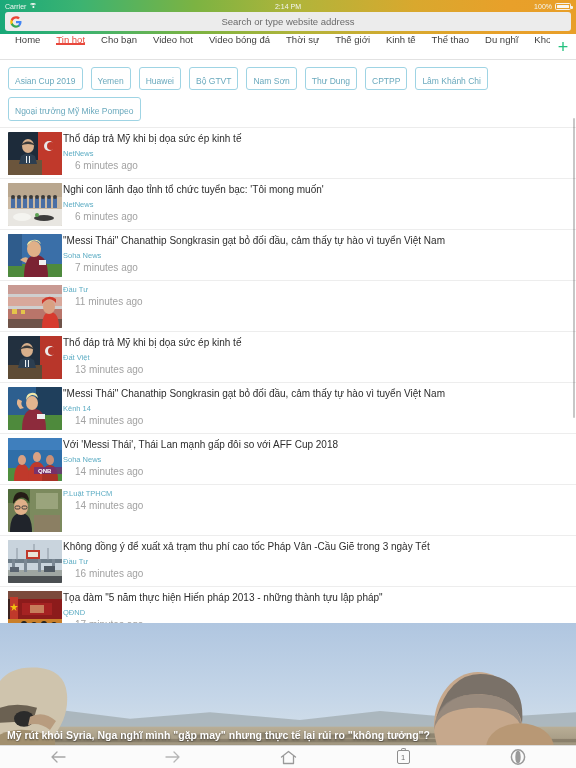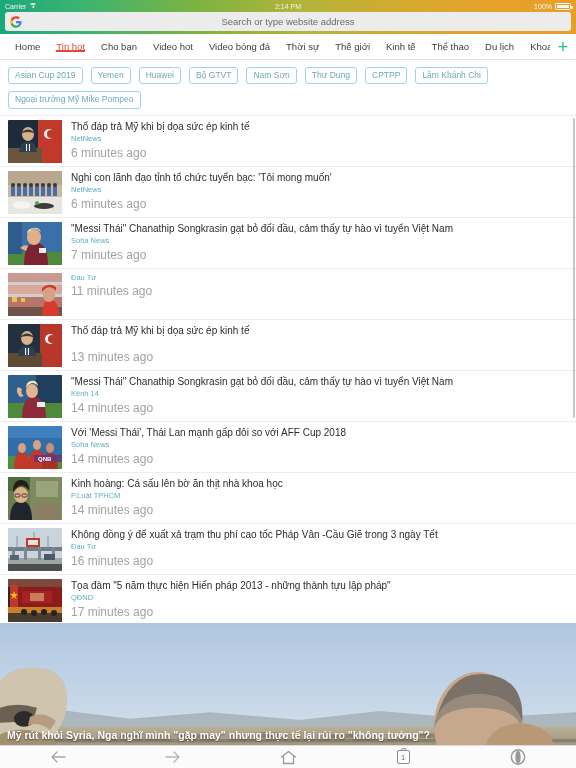--- a/index.html
+++ b/index.html
@@ -59,21 +59,21 @@
   .url-placeholder {
     position: absolute; left: 0; right: 0; text-align: center;
     font-size: 9.5px; color: #6b6b6b;
   }
 
   
   .navtabs {
     height: 26px; background: #fff; display: flex; align-items: stretch;
     border-bottom: 1px solid #e2e2e2; position: relative;
   }
-  .navtabs-scroll { display: flex; align-items: center; flex: 1; overflow: hidden; padding-left: 7px; }
+  .navtabs-scroll { display: flex; align-items: flex-start; flex: 1; overflow: hidden; padding-left: 7px; }
   .navtab {
     display: flex; align-items: center; padding: 0 8px;
     font-size: 9.5px; color: #3d3d3d; white-space: nowrap; position: relative;
   }
   .navtab.active { color: #e8483c; }
   .navtab.active::after {
     content: ""; position: absolute; bottom: 0; left: 8px; right: 8px;
     height: 2px; background: #e8483c;
   }
   .navtab-divider { width:1px; align-self:center; height: 12px; background:#d8d8d8; margin: 0 3px;}
@@ -84,46 +84,46 @@
   }
 
   
   .chips {
     padding: 7px 8px 6px 8px; background: #fff;
     display: flex; flex-wrap: wrap; gap: 7px 8px;
     border-bottom: 1px solid #ececec;
   }
   .chip {
     border: 1px solid #9fd4e4; border-radius: 3px;
-    color: #6aa9bd; font-size: 8.5px; padding: 3px 6px 3px 6px;
+    color: #6aa9bd; font-size: 8.5px; padding: 9px 6px 3px 6px;
     background: #fff; white-space: nowrap; line-height: 1.1;
   }
 
   
   .newslist { background: #fff; }
   .news-row {
     display: flex; height: 51px; border-bottom: 1px solid #ededed;
     padding: 4px 0 4px 8px; align-items: stretch;
   }
   .thumb {
     width: 54px; height: 43px; flex: none; border-radius: 1px;
     overflow: hidden; position: relative; background: #cfcfcf;
   }
   .thumb svg { display: block; width: 100%; height: 100%; }
   .news-body {
-    flex: 1; padding-left: 9px; padding-right: 8px;
+    flex: 1; padding-left: 1px; padding-right: 8px;
     display: flex; flex-direction: column; justify-content: space-between;
   }
   .news-title {
     font-size: 10px; color: #2c2c2c; line-height: 1.25; padding-top: 1px;
     overflow: hidden; white-space: nowrap; text-overflow: ellipsis;
   }
   .news-meta { padding-bottom: 1px; }
   .news-source { font-size: 7.5px; color: #5eadc4; line-height: 1.35; }
-  .news-time { font-size: 12px; color: #a2a2a2; line-height: 1.35; }
+  .news-time { font-size: 10px; color: #a2a2a2; line-height: 1.35; margin-left: 12px; }
 
   
   .featured {
     position: absolute; left: 0; right: 0; top: 623px; height: 136px;
     overflow: hidden; background: #b9cde4;
   }
   .featured svg { position:absolute; inset: 0; width: 100%; height: 100%; }
   .feat-text { position: absolute; left: 7px; bottom: 2px; right: 7px; }
   .feat-title {
     font-size: 10.5px; color: #ffffff; font-weight: bold;
@@ -195,21 +195,21 @@
   <div class="navtabs-scroll">
     <div class="navtab">Home</div>
     <div class="navtab active">Tin hot</div>
     <div class="navtab">Cho bạn</div>
     <div class="navtab">Video hot</div>
     <div class="navtab">Video bóng đá</div>
     <div class="navtab">Thời sự</div>
     <div class="navtab">Thế giới</div>
     <div class="navtab">Kinh tế</div>
     <div class="navtab">Thể thao</div>
-    <div class="navtab">Du lịch</div>
+    <div class="navtab">Du nghĩ</div>
     <div class="navtab">Khoa học</div>
     <div class="navtab-divider"></div>
   </div>
   <div class="plus-btn">
     <span>+</span>
   </div>
 </div>
 
 <div class="chips">
   <div class="chip">Asian Cup 2019</div>
@@ -349,20 +349,21 @@
         <ellipse cx="19" cy="14" rx="6" ry="7" fill="#d9b08c"></ellipse>
         <path d="M12 24 q7 -5 14 0 l2 8 h-18z" fill="#2c3e50"></path>
         <rect x="17" y="24" width="4" height="7" fill="#ecf0f1"></rect>
         <rect x="18" y="24" width="2" height="8" fill="#3a5068"></rect>
         <path d="M11 14 q8 -9 16 0 q-8 -4 -16 0z" fill="#3a3a3a"></path>
       </svg>
     </div>
     <div class="news-body">
       <div class="news-title">Thổ đáp trả Mỹ khi bị dọa sức ép kinh tế</div>
       <div class="news-meta">
+        <div class="news-source">Đất Việt</div>
         <div class="news-time">13 minutes ago</div>
       </div>
     </div>
   </div>
 
   <div class="news-row">
     <div class="thumb">
       <svg viewBox="0 0 54 43" preserveAspectRatio="none">
         <rect width="54" height="43" fill="#2d5f8f"></rect>
         <rect y="28" width="54" height="15" fill="#4e8a3c"></rect>
@@ -417,21 +418,20 @@
         <rect x="26" y="26" width="26" height="17" fill="#8b7f63"></rect>
         <rect x="0" y="0" width="22" height="14" fill="#4f6b3a"></rect>
         <path d="M2 43 q0 -19 11 -19 q11 0 11 19z" fill="#20242b"></path>
         <ellipse cx="13" cy="18" rx="7" ry="8" fill="#e0b089"></ellipse>
         <path d="M5 15 q8 -12 16 -2 q0 -10 -8 -10 q-8 0 -8 12z" fill="#241c16"></path>
         <rect x="7" y="17" width="5" height="3" rx="1.2" fill="none" stroke="#3a3a3a" stroke-width="1"></rect>
         <rect x="14" y="17" width="5" height="3" rx="1.2" fill="none" stroke="#3a3a3a" stroke-width="1"></rect>
       </svg>
     </div>
     <div class="news-body">
-      <div class="news-title">Kinh hoàng: Cá sấu lên bờ ăn thịt nhà khoa học</div>
       <div class="news-meta">
         <div class="news-source">P.Luật TPHCM</div>
         <div class="news-time">14 minutes ago</div>
       </div>
     </div>
   </div>
 
   <div class="news-row">
     <div class="thumb">
       <svg viewBox="0 0 54 43" preserveAspectRatio="none">

